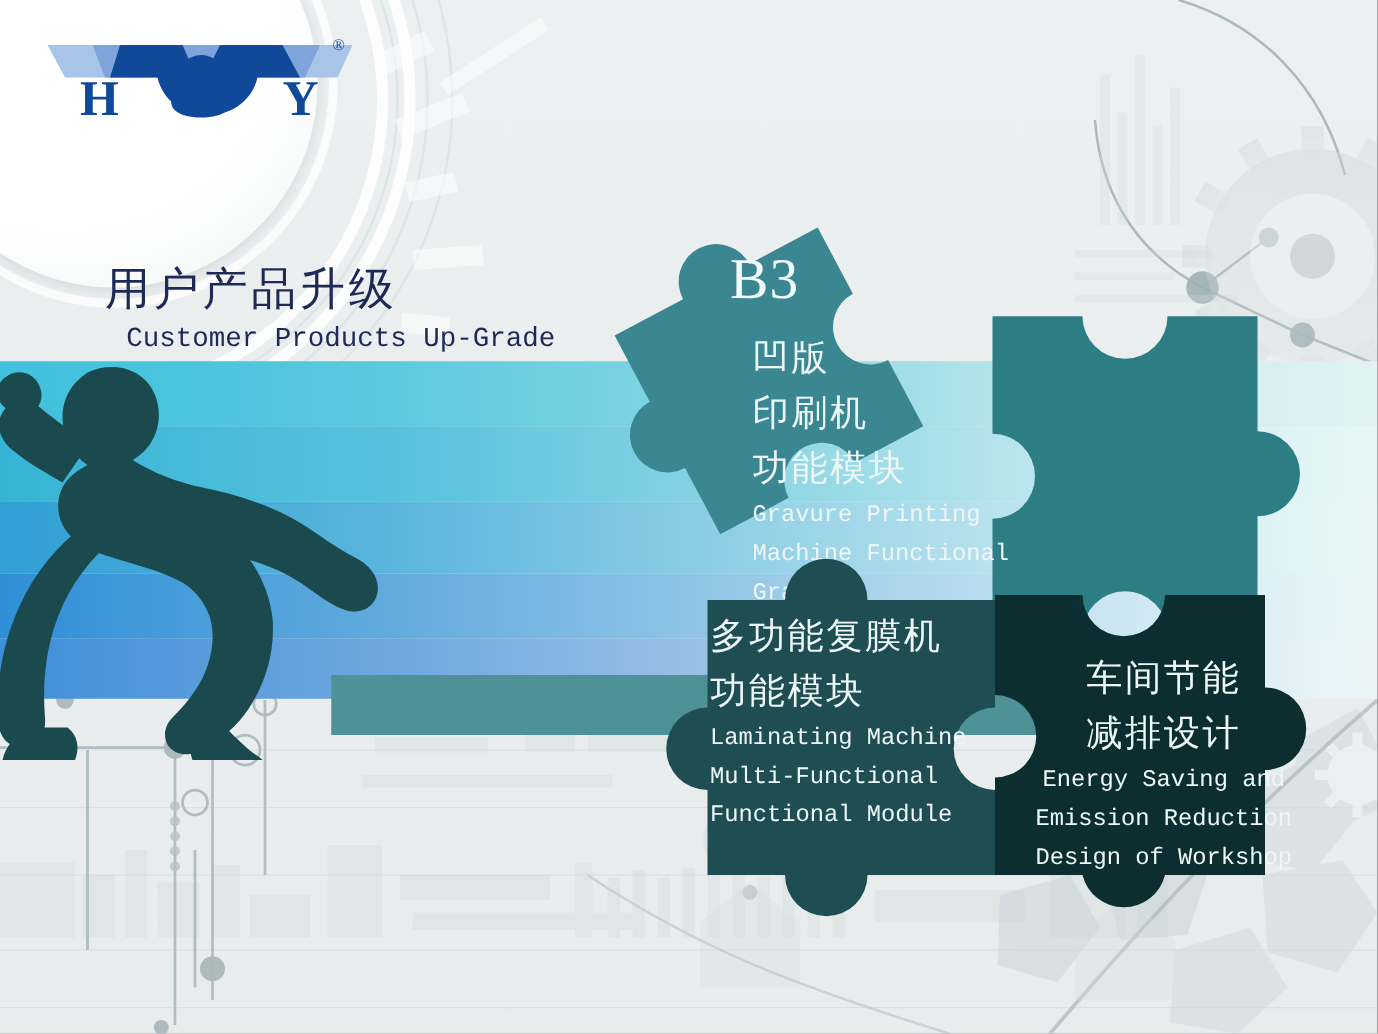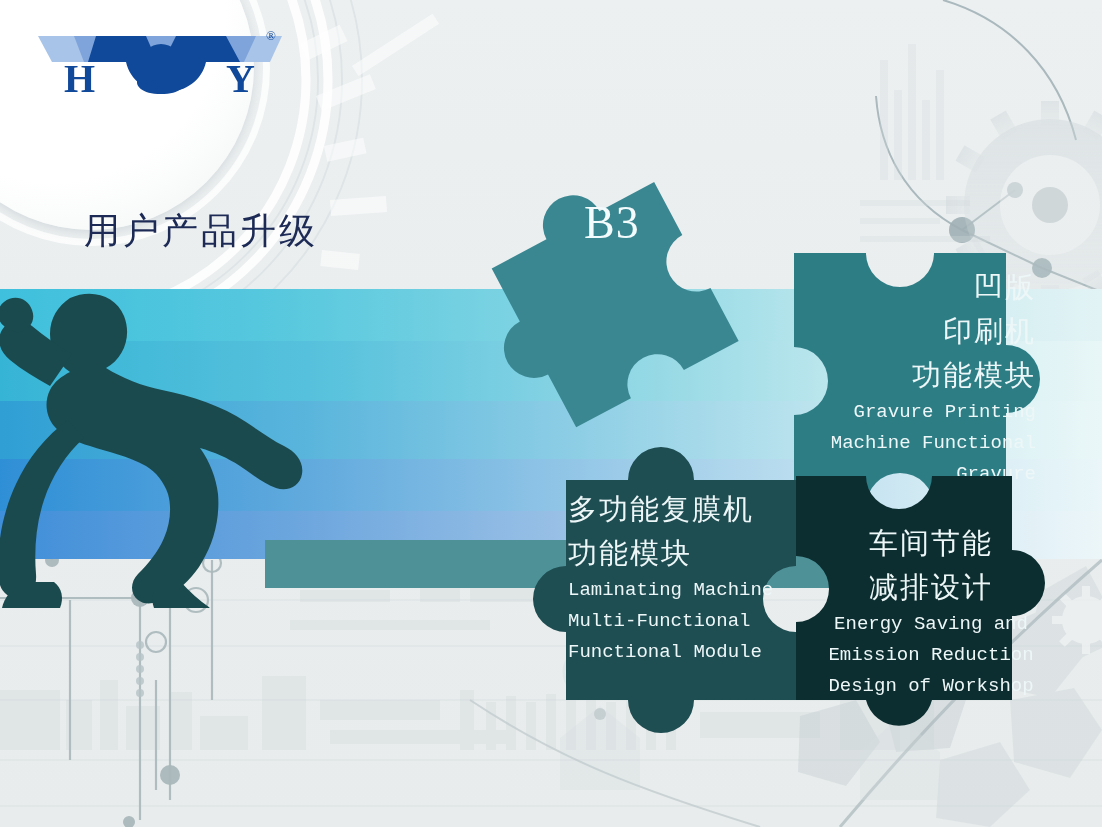--- a/index.html
+++ b/index.html
@@ -49,21 +49,21 @@
   .piece{position:absolute;}
   .piece svg{display:block;overflow:visible;}
 
   .pb3-label{position:absolute;left:584px;top:196px;font-family:Liberation Serif, serif;
      font-size:46px;color:#f4fbfc;letter-spacing:1px;}
 
   .txt{position:absolute;color:#eef7f8;}
   .cn-line{font-family:"Liberation Serif",serif;font-size:29px;line-height:44px;letter-spacing:2px;white-space:nowrap;}
   .en-line{font-family:"Liberation Mono",monospace;font-size:19px;line-height:31px;letter-spacing:0px;white-space:nowrap;}
 
-  .grav-txt{left:624px;top:265px;width:412px;text-align:right;}
+  .grav-txt{left:602px;top:265px;width:412px;text-align:left;}
   .lam-txt{left:568px;top:487px;width:240px;text-align:left;}
   .work-txt{left:801px;top:521px;width:260px;text-align:center;}
 </style>
 </head>
 <body>
 
 <div id="slide">
 
   <div class="bg-base"></div>
 
@@ -309,20 +309,21 @@
 
       <g fill="#11499a" font-family="Liberation Serif, serif">
         <text x="34" y="68" font-size="40" font-weight="bold">H</text>
         <text x="196" y="68" font-size="40" font-weight="bold">Y</text>
       </g>
     </svg>
   </div>
   <span class="reg">®</span>
 
   <div class="title-cn">用户产品升级</div>
+  <div class="title-en">Customer Products Up-Grade</div>
 
   <div class="piece" style="left:440px;top:120px;width:340px;height:350px;">
     <svg viewBox="0 0 340 350">
       <g transform="rotate(-28 170 175)">
         <path fill="#3a8792" d="
           M60 58 L122 58 A30 30 0 1 1 182 58 L244 58 L244 118
           A30 30 0 1 0 244 178 L244 238 L182 238
           A30 30 0 1 0 122 238 L60 238 L60 178
           A30 30 0 1 1 60 118 Z" transform="translate(18,38)"></path>
       </g>

